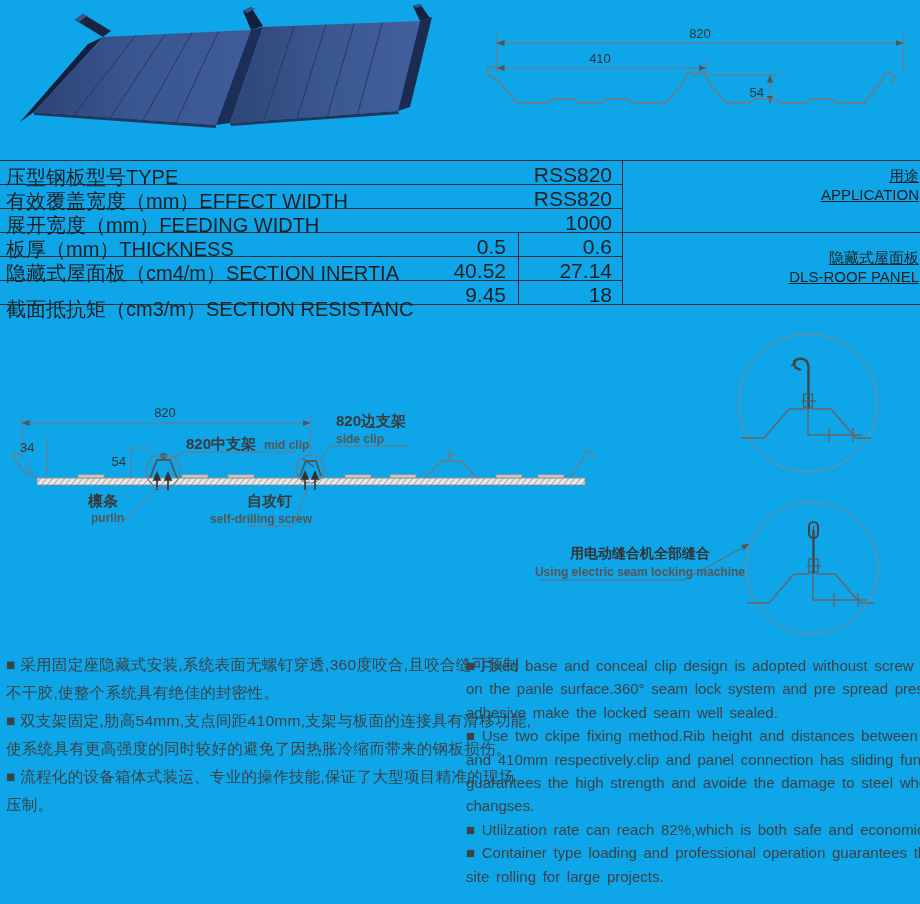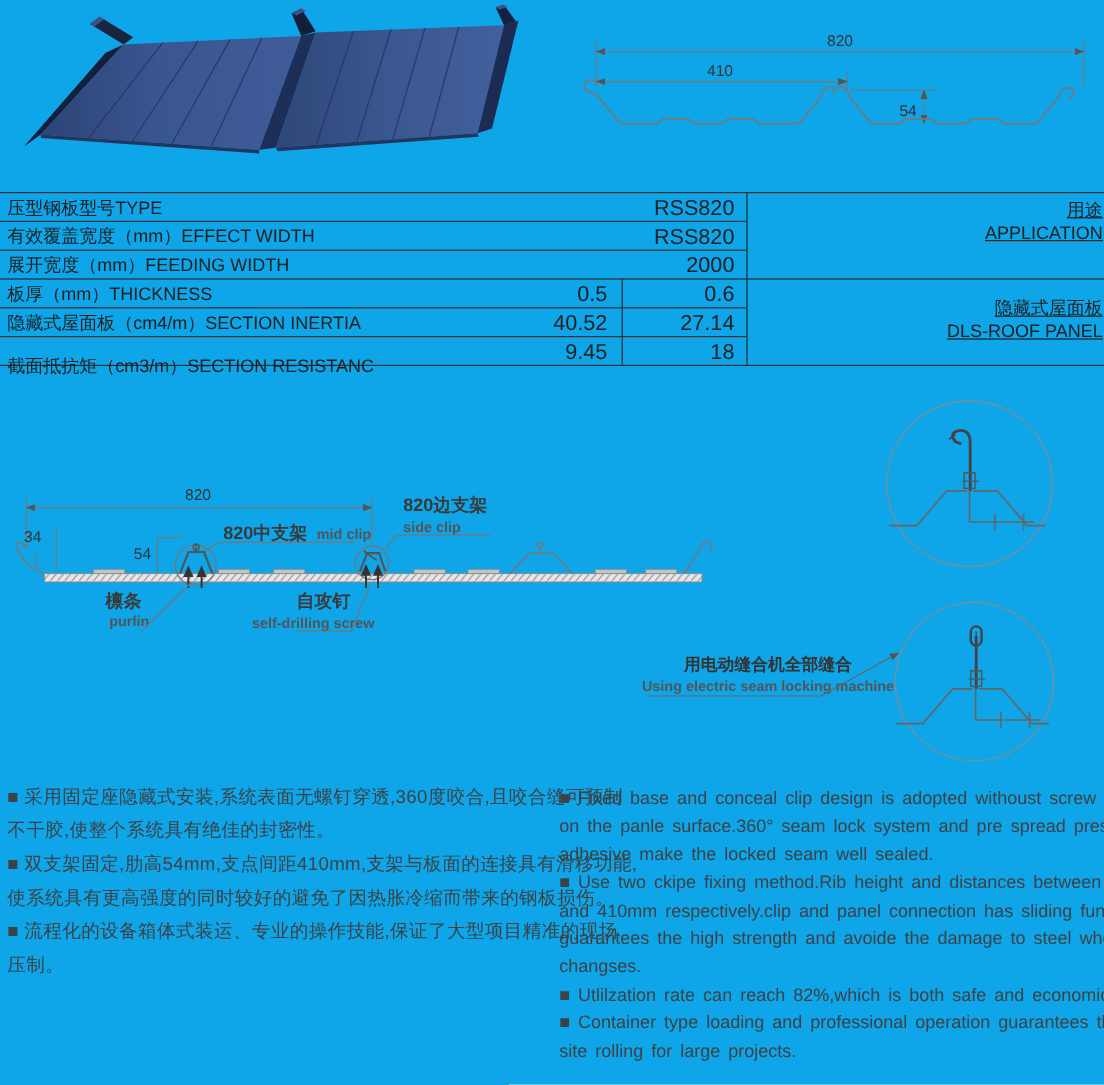--- a/index.html
+++ b/index.html
@@ -5,22 +5,22 @@
   html,body{margin:0;padding:0;background:#ffffff;}
   .stage{
     position:relative;width:920px;height:904px;overflow:hidden;
     background:#0ea5e9;color:#333;
     font-family:"Liberation Sans","DejaVu Sans",sans-serif;
   }
   svg{position:absolute;overflow:visible;}
   .hline,.vline{position:absolute;background:#2e2e2e;}
   .hline{height:1px;}
   .vline{width:1px;}
-  .t-label{position:absolute;left:6px;font-size:15px;color:#1f1f1f;white-space:nowrap;}
-  .t-val{position:absolute;font-size:18px;color:#1f1f1f;text-align:right;white-space:nowrap;}
+  .t-label{position:absolute;left:6px;font-size:20px;color:#1f1f1f;white-space:nowrap;}
+  .t-val{position:absolute;font-size:21px;color:#1f1f1f;text-align:right;white-space:nowrap;}
   .t-app{position:absolute;right:1px;text-align:right;font-size:15px;line-height:19px;color:#1f1f1f;text-decoration:underline;}
   .feat{position:absolute;}
   .feat .ln{white-space:nowrap;}
   .feat-zh{left:6px;top:651px;width:452px;font-size:15.5px;line-height:28px;color:#3c4245;letter-spacing:0.3px;}
   .feat-en{left:466px;top:654px;width:470px;font-size:15px;line-height:23.4px;color:#3c4245;word-spacing:2.5px;}
   text{fill:#333;}
   .dim{font-size:13px;fill:#333;}
   .lblzh{font-size:15px;fill:#3a3a3a;font-weight:600;}
   .lblen{font-size:12px;fill:#555;font-weight:700;}
 </style>
@@ -118,21 +118,21 @@
       <span class="t-val" style="top:163px;right:308px">RSS820</span>
     </div>
 
     <div>
       <span class="t-label" style="top:188px">有效覆盖宽度（mm）EFFECT WIDTH</span>
       <span class="t-val" style="top:187px;right:308px">RSS820</span>
     </div>
 
     <div>
       <span class="t-label" style="top:212px">展开宽度（mm）FEEDING WIDTH</span>
-      <span class="t-val" style="top:211px;right:308px">2000</span>
+      <span class="t-val" style="top:211px;right:308px">1000</span>
     </div>
 
     <div>
       <span class="t-label" style="top:236px">板厚（mm）THICKNESS</span>
       <span class="t-val" style="top:235px;right:414px">0.5</span>
       <span class="t-val" style="top:235px;right:308px">0.6</span>
     </div>
 
     <div>
       <span class="t-label" style="top:260px">隐藏式屋面板（cm4/m）SECTION INERTIA</span>

